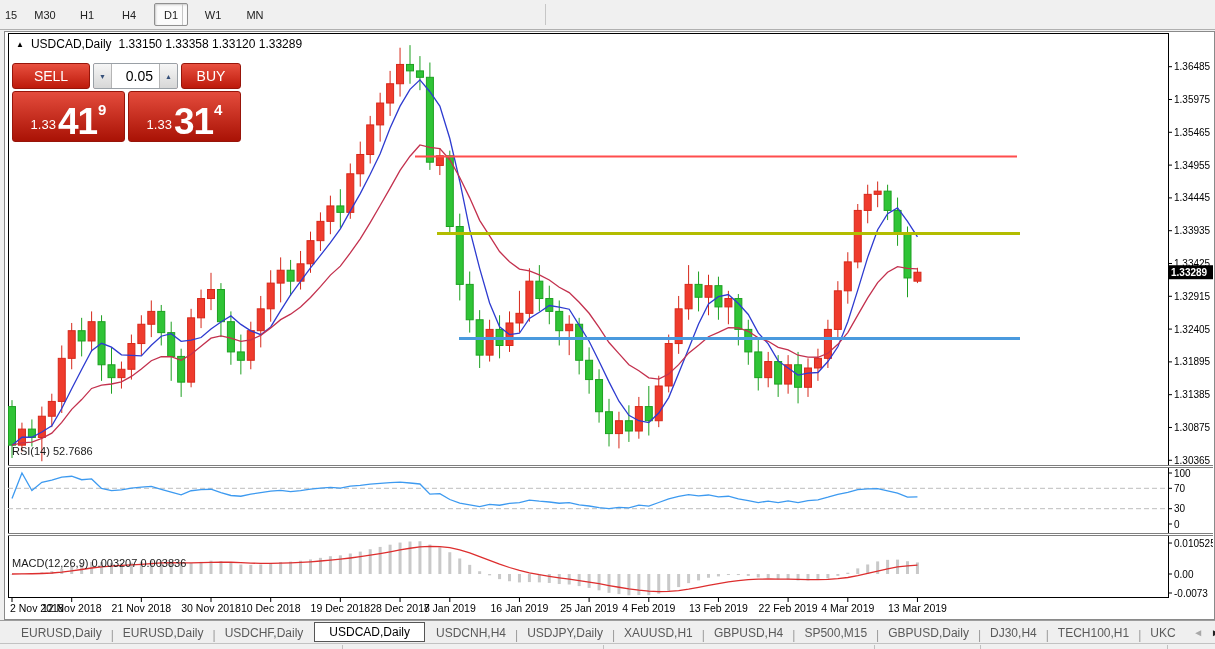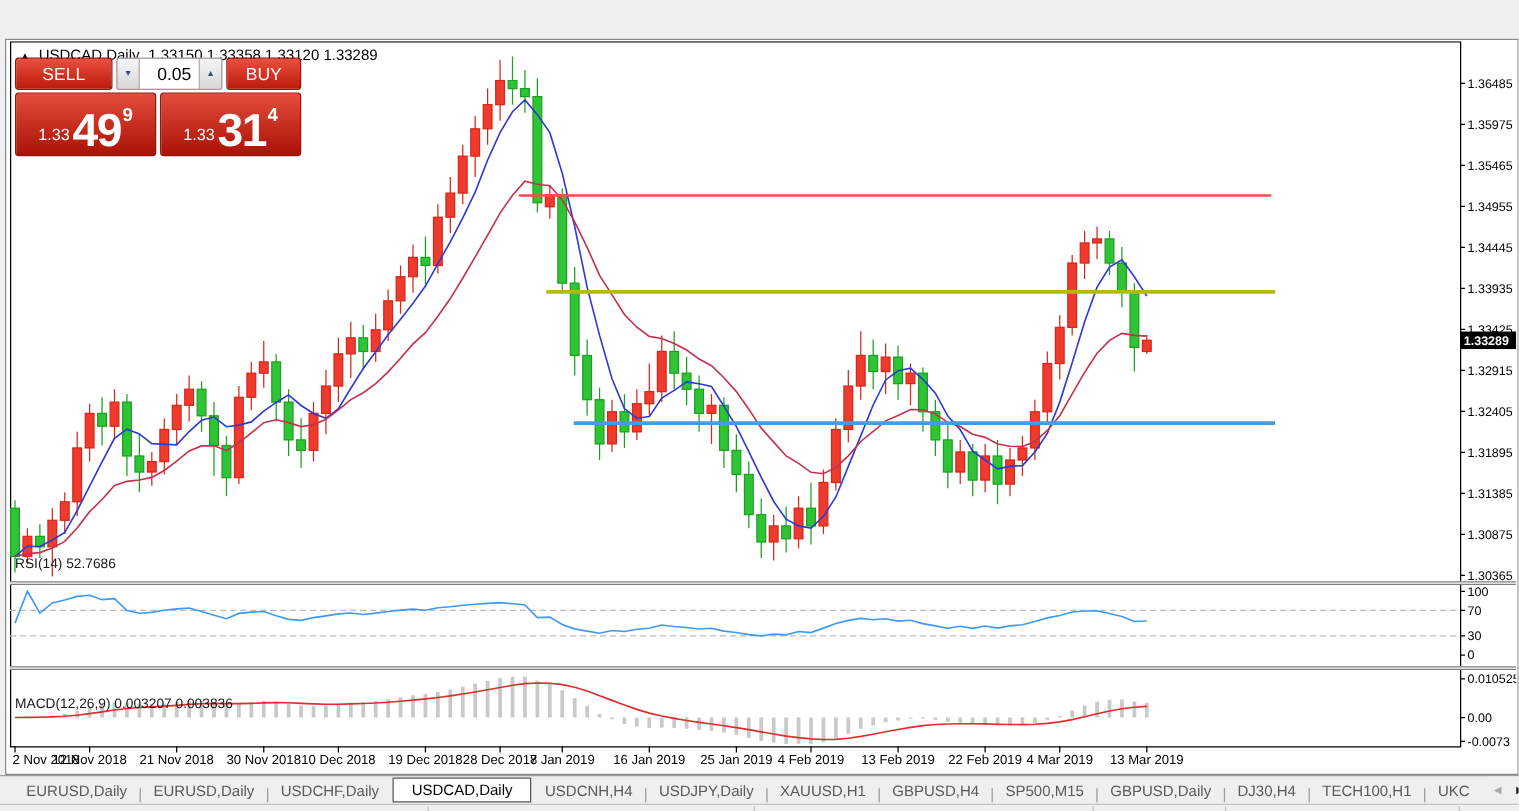--- a/index.html
+++ b/index.html
@@ -18,21 +18,21 @@
   .chart-window{position:absolute;left:4px;top:31px;width:1209px;height:587px;background:#fff;
                 border:1px solid #8a8a8a;}
   #chart-svg{position:absolute;left:3px;top:1px;}
   #chart-svg text{font-family:"Liberation Sans",sans-serif;}
   .chart-title{position:absolute;left:11px;top:5px;font-size:12px;color:#000;display:flex;
                align-items:center;gap:7px;white-space:nowrap;}
   .tri{font-size:8px;color:#000;}
   .pane-label{position:absolute;font-size:11px;color:#1a1a1a;white-space:nowrap;}
 
   
-  .trade-panel{position:absolute;left:7px;top:14px;width:229px;}
+  .trade-panel{position:absolute;left:7px;top:31px;width:229px;}
   .tp-row1{display:flex;height:26px;gap:3px;}
   .btn-sell,.btn-buy{background:linear-gradient(#e8503f,#bd1a0b);color:#fff;font-size:14px;
       display:flex;align-items:center;justify-content:center;border-radius:3px;border:1px solid #97150a;cursor:pointer;}
   .btn-sell{flex:0 0 76px;}
   .btn-buy{flex:0 0 58px;}
   .vol{display:flex;flex:1;border:1px solid #9aa0a6;background:#fca5a5;border-radius:2px;overflow:hidden;}
   .vol-btn{width:17px;background:linear-gradient(#f6f6f6,#d7d7d7);display:flex;align-items:center;
            justify-content:center;font-size:7px;color:#35507a;cursor:pointer;}
   .vol-btn.dec{border-right:1px solid #b5b5b5;}
   .vol-btn.inc{border-left:1px solid #b5b5b5;}
@@ -60,20 +60,33 @@
   
   .statusbar{position:absolute;left:0;top:643px;width:1215px;height:6px;background:#f0f0f0;
              border-top:1px solid #c2c2c2;}
   .sb-sep{position:absolute;top:1px;width:1px;height:6px;background:#c0c0c0;}
 </style>
 </head>
 <body>
 
 <div class="screen">
 
+  <div class="toolbar">
+    <div id="tf-buttons" style="display:flex;align-items:center;">
+        <div class="tf-btn">15</div>
+        <div class="tf-btn">M30</div>
+        <div class="tf-btn">H1</div>
+        <div class="tf-btn">H4</div>
+        <div class="tf-btn active">D1</div>
+        <div class="tf-btn">W1</div>
+        <div class="tf-btn">MN</div>
+      </div>
+    <div class="tb-sep" style="left:182px"></div>
+    <div class="tb-sep" style="left:545px"></div>
+  </div>
 
   <div class="chart-window">
     <svg id="chart-svg" width="1205" height="583">
         <rect x="0" y="0" width="1205" height="583" fill="#fff"></rect>
         <rect x="0.5" y="0.5" width="1160" height="564" fill="#fff" stroke="#000" stroke-width="1"></rect>
         <g>
           <line x1="4" y1="367.1473499999997" x2="4" y2="425.026349999999" stroke="#1da021" stroke-width="1"></line>
           <rect x="0.5" y="373.578349999999" width="7" height="38.58600000000001" fill="#2fc436" stroke="#1da021" stroke-width="1"></rect>
           <line x1="13.95" y1="389.6558499999986" x2="13.95" y2="418.5953499999997" stroke="#d6281a" stroke-width="1"></line>
           <rect x="10.45" y="396.08684999999934" width="7" height="16.077499999999645" fill="#ef3b2d" stroke="#d6281a" stroke-width="1"></rect>
@@ -453,21 +466,21 @@
         <div class="vol">
           <div class="vol-btn dec">▼</div>
           <input class="vol-input" value="0.05" style="">
           <div class="vol-btn inc">▲</div>
         </div>
         <div class="btn-buy">BUY</div>
       </div>
       <div class="tp-row2">
         <div class="price-box">
           <span class="pp">1.33</span>
-          <span class="pb">49</span>
+          <span class="pb">41</span>
           <span class="ps">9</span>
         </div>
         <div class="price-box">
           <span class="pp">1.33</span>
           <span class="pb">31</span>
           <span class="ps">4</span>
         </div>
       </div>
     </div>
 

